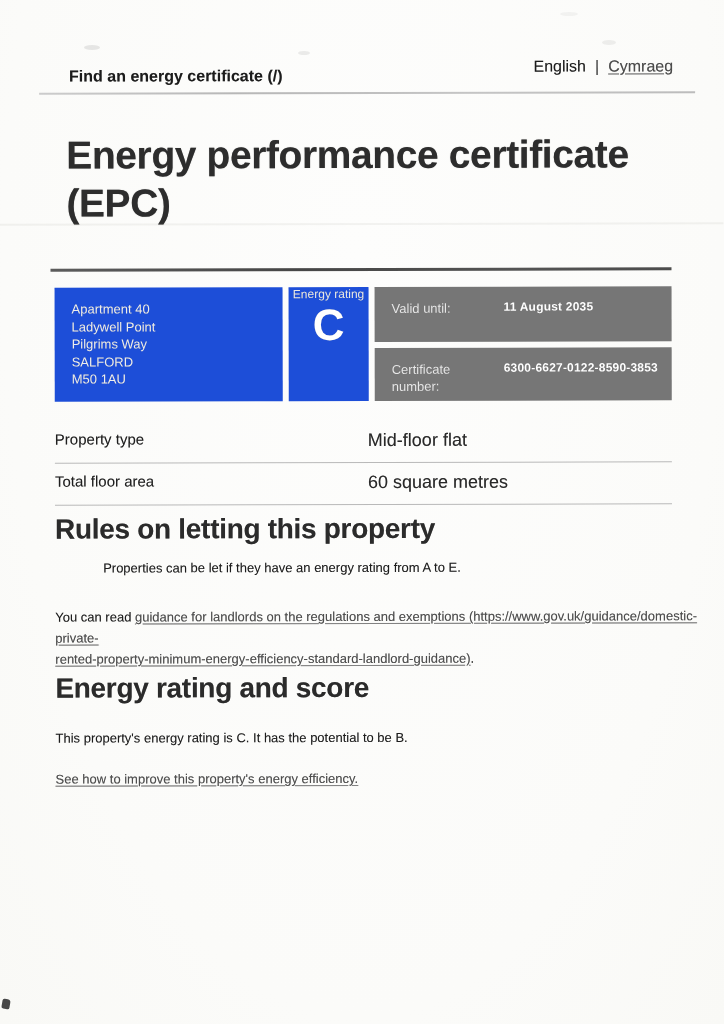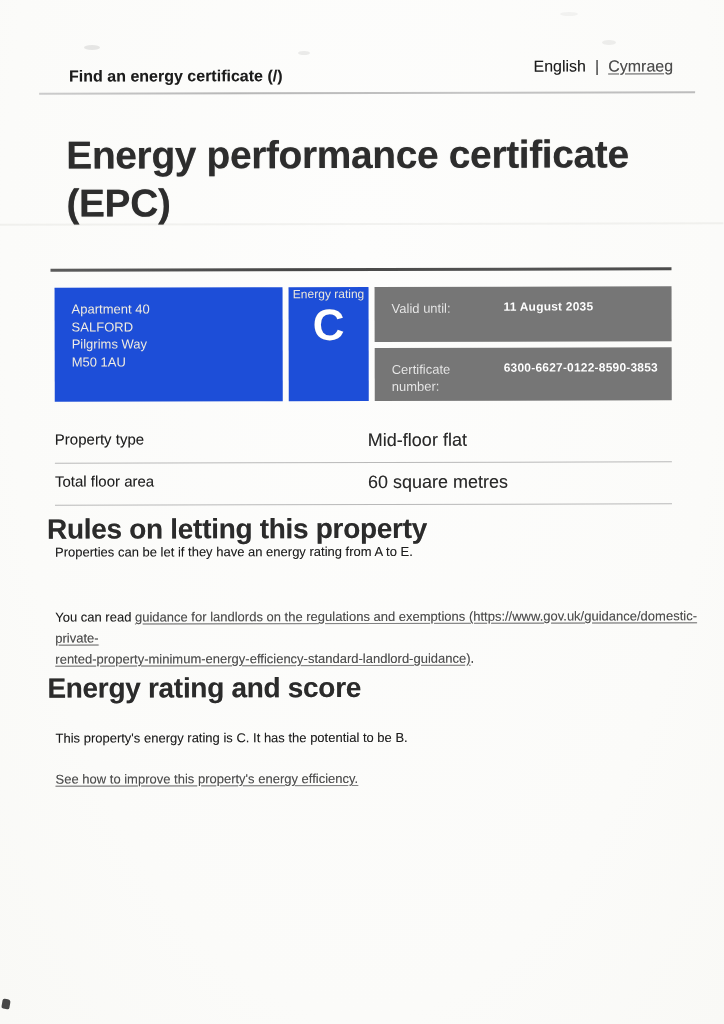--- a/index.html
+++ b/index.html
@@ -54,27 +54,27 @@
   .cell-label.narrow { width: 90px; flex-basis: 90px; margin-right: 22px; }
   .cell-value { font-size: 12px; font-weight: 700; color: #ffffff; letter-spacing: 0.2px; }
 
   
   .facts { position: absolute; left: 55px; top: 421px; width: 617px; }
   .fact-row { display: flex; align-items: flex-start; padding: 9px 0 11px; border-bottom: 1.5px solid #b9b9b9; }
   .fact-label { width: 313px; flex: 0 0 313px; font-size: 15px; font-weight: 400; color: #1f1f1f; }
   .fact-value { font-size: 18px; color: #292929; }
 
   
-  .h2 { position: absolute; left: 47px; font-size: 28px; font-weight: 700; letter-spacing: -0.3px; color: #2b2b2b;
+  .h2 { position: absolute; left: 55px; font-size: 28px; font-weight: 700; letter-spacing: -0.3px; color: #2b2b2b;
         text-shadow: 0 0 0.6px rgba(43,43,43,0.45); }
   #rules-heading { top: 513px; }
   #score-heading { top: 672px; }
 
   .body-text { position: absolute; left: 55px; font-size: 13px; color: #1d1d1d; }
-  #rules-intro { top: 544px; }
+  #rules-intro { top: 560px; margin-left: 48px; }
   #guidance-para { top: 606px; width: 668px; line-height: 21px; }
   #score-summary { top: 730px; }
   #improve-link-wrap { top: 771px; }
 
   .doc-link { color: #4e4e4e; text-decoration: underline; text-decoration-color: #828282; text-underline-offset: 2px; cursor: pointer; }
 
   
   .speck-bl { position: absolute; left: 2px; top: 999px; width: 8px; height: 10px; background: #474747;
               border-radius: 2px 3px 2px 2px; transform: rotate(10deg); }
   .smudge { position: absolute; border-radius: 50%; }
@@ -99,22 +99,23 @@
 
     <h1 class="page-title">Energy performance certificate (EPC)</h1>
 
     <div class="faint-line"></div>
     <div class="top-divider"></div>
 
     <div class="summary-card">
 
       <div class="panel panel-address">
         <div>Apartment 40</div>
+        <div>Ladywell Point</div>
+        <div>Pilgrims Way</div>
         <div>SALFORD</div>
-        <div>Pilgrims Way</div>
         <div>M50 1AU</div>
       </div>
 
       <div class="panel panel-rating">
         <div class="rating-label">Energy rating</div>
         <div class="rating-value">C</div>
       </div>
 
       <div class="panel-right">
         <div class="card-cell cell-1">

